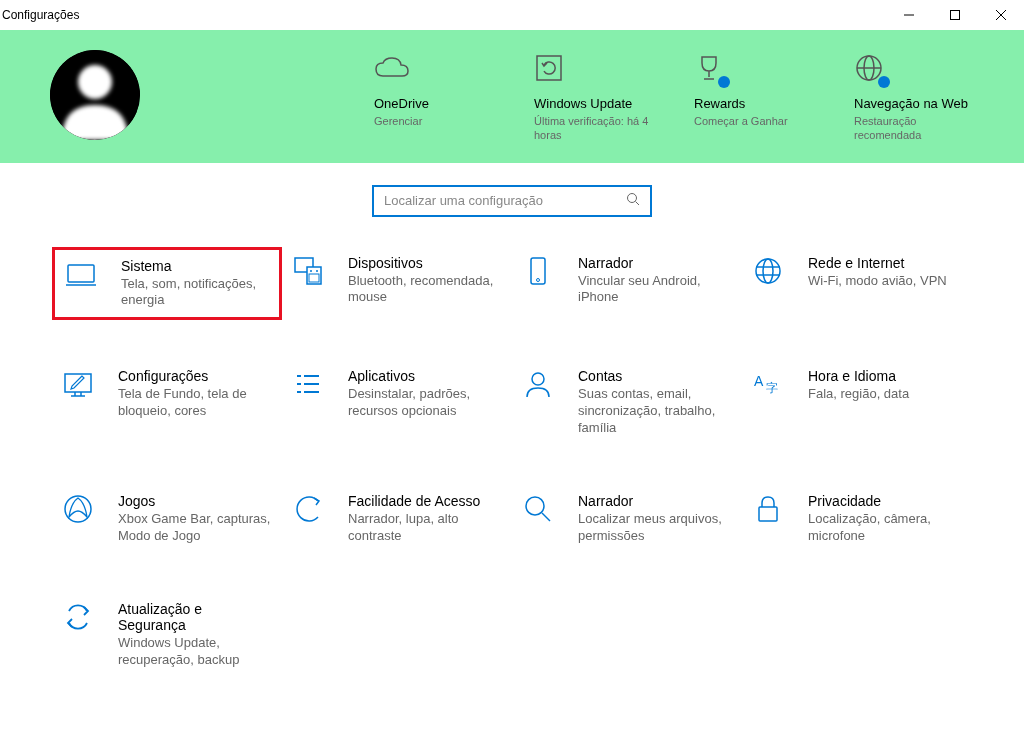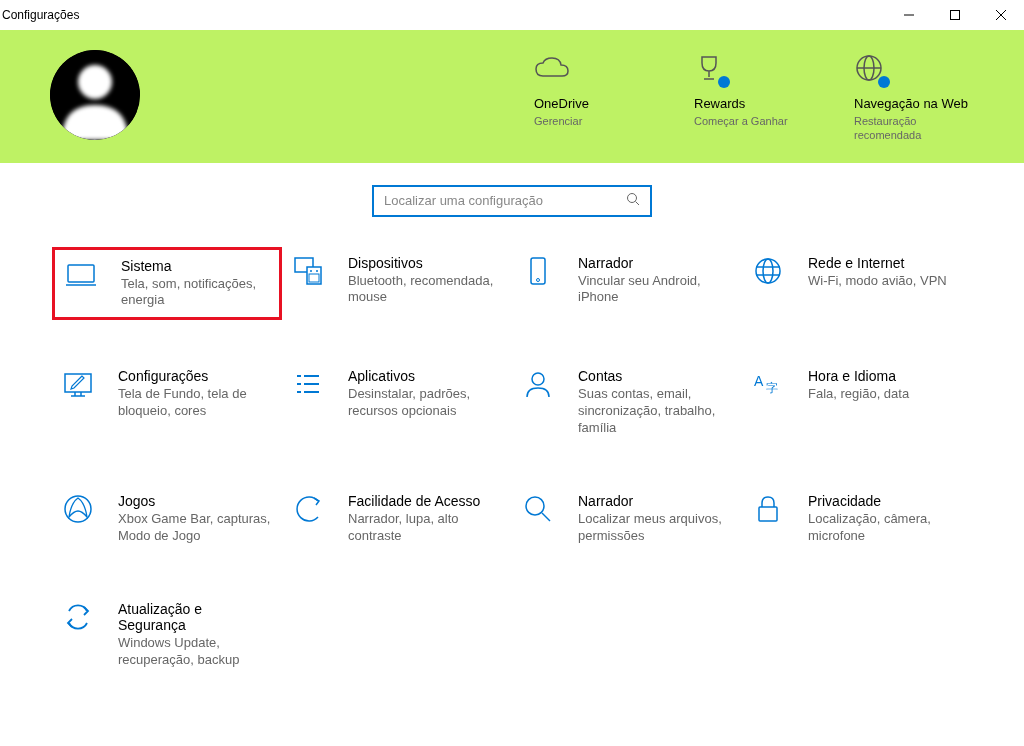--- a/index.html
+++ b/index.html
@@ -20,21 +20,21 @@
 .titlebar-btn {
   width: 46px;
   height: 30px;
   display: flex;
   align-items: center;
   justify-content: center;
   font-size: 10px;
 }
 
 .banner {
-  background: #bef264;
+  background: #86efac;
   display: flex;
   align-items: flex-start;
   padding: 20px 50px 20px 50px;
   gap: 30px;
 }
 .avatar {
   width: 90px;
   height: 90px;
   border-radius: 50%;
   background: #000;
@@ -182,20 +182,31 @@
   <div class="banner-spacer"></div>
   <div class="banner-cards">
     <div class="banner-card">
       <div class="banner-card-icon">
         <svg width="36" height="24" viewBox="0 0 36 24">
             <path d="M 28 20 L 9 20 Q 2 20 2 13 Q 2 7 9 7 Q 11 2 18 2 Q 26 2 27 9 Q 34 9 34 15 Q 34 20 28 20 Z" fill="none" stroke="#555" stroke-width="1.5"></path>
           </svg>
       </div>
       <div class="banner-card-title">OneDrive</div>
       <div class="banner-card-sub">Gerenciar</div>
+    </div>
+    <div class="banner-card">
+      <div class="banner-card-icon">
+        <svg width="30" height="30" viewBox="0 0 30 30">
+            <rect x="3" y="3" width="24" height="24" fill="none" stroke="#555" stroke-width="1.5"></rect>
+            <path d="M 10 12 A 6 6 0 1 1 10 18" fill="none" stroke="#555" stroke-width="1.5"></path>
+            <path d="M 8 10 L 10 13 L 13 10" fill="none" stroke="#555" stroke-width="1.5"></path>
+          </svg>
+      </div>
+      <div class="banner-card-title">Windows Update</div>
+      <div class="banner-card-sub">Última verificação: há 4 horas</div>
     </div>
     <div class="banner-card">
       <div class="banner-card-icon">
         <svg width="30" height="30" viewBox="0 0 30 30">
             <path d="M 8 4 L 22 4 L 22 10 Q 22 18 15 18 Q 8 18 8 10 Z M 15 18 L 15 24 M 10 26 L 20 26" fill="none" stroke="#555" stroke-width="1.5"></path>
           </svg>
         <span class="blue-dot"></span>
       </div>
       <div class="banner-card-title">Rewards</div>
       <div class="banner-card-sub">Começar a Ganhar</div>

